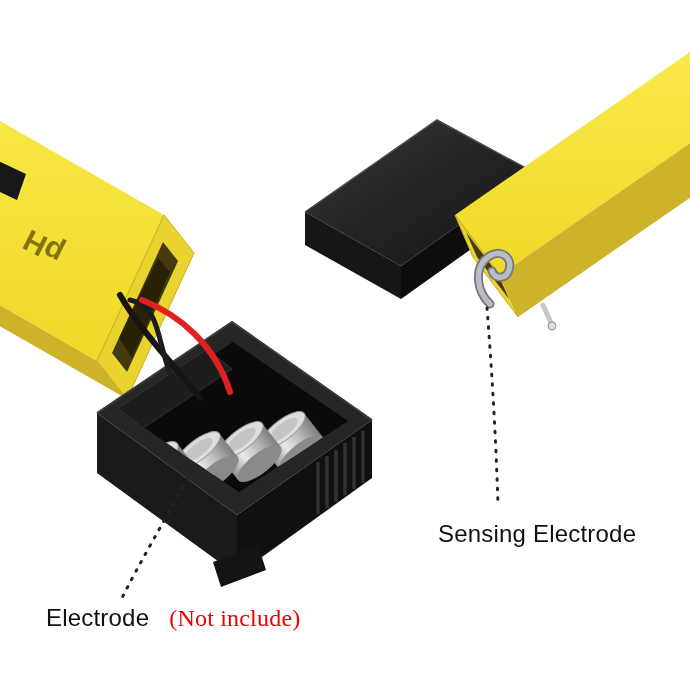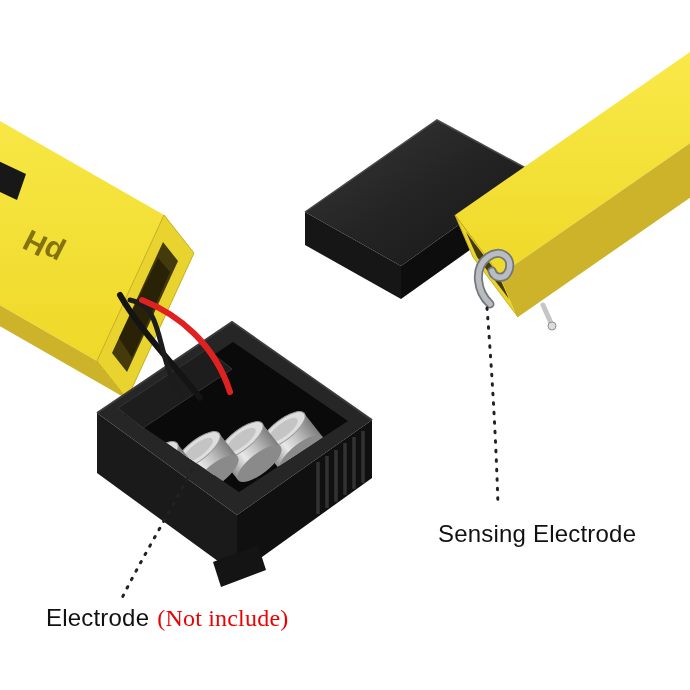--- a/index.html
+++ b/index.html
@@ -16,21 +16,21 @@
     position: absolute;
     color: #111111;
     font-size: 24px;
     letter-spacing: 0.2px;
     white-space: nowrap;
     text-align: right;
   }
   .label .note {
     font-family: "Liberation Serif", serif;
     color: #ee0000;
-    margin-left: 8px;
+    margin-left: 20px;
   }
   .ph-text {
     font-family: "Liberation Sans", sans-serif;
     font-weight: bold;
     font-size: 30px;
     fill: #847210;
   }
 </style>
 </head>
 <body>

